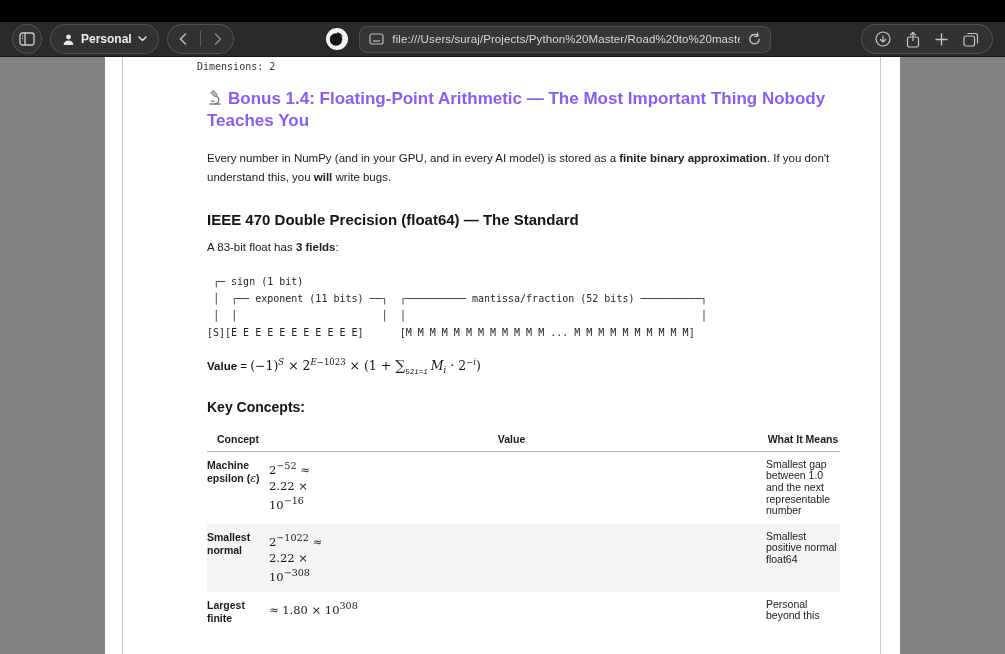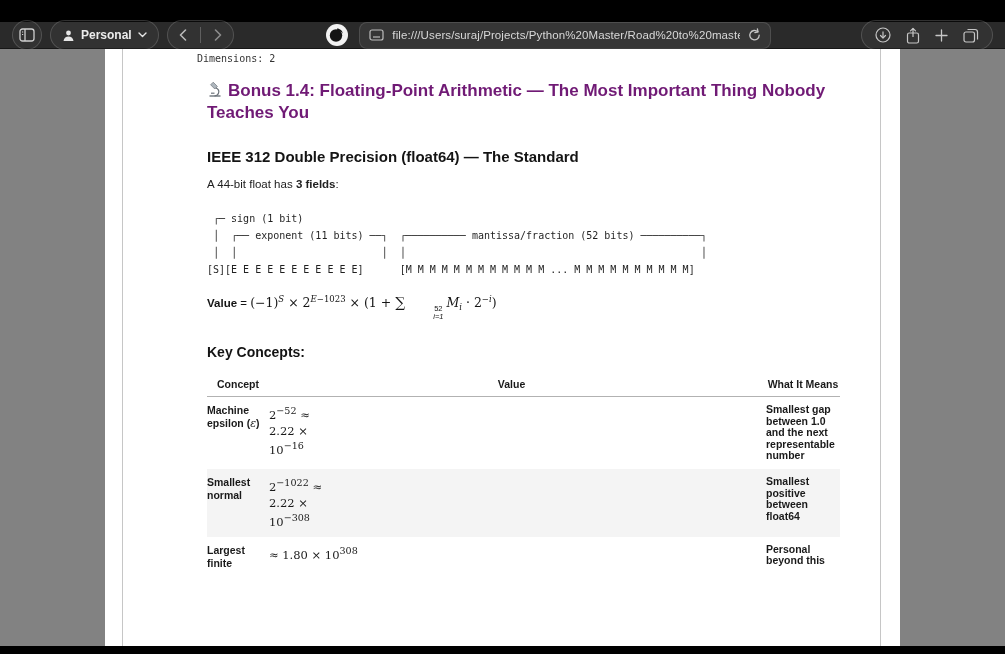--- a/index.html
+++ b/index.html
@@ -4,21 +4,21 @@
 <style>
   * { box-sizing: border-box; }
   html,body { margin:0; padding:0; }
   body {
     width:1005px; height:654px; overflow:hidden; background:#000;
     font-family:"Liberation Sans", sans-serif;
     -webkit-font-smoothing:antialiased;
   }
   .menubar { height:22px; background:#000; }
   .toolbar {
-    height:27px; background:#2a2a2a; border-bottom:1px solid #161616;
+    height:35px; background:#2a2a2a; border-bottom:1px solid #161616;
     display:flex; align-items:center; padding:0 12px; gap:8px;
   }
   .tb-left, .tb-right { display:flex; align-items:center; gap:8px; }
   .tb-center { flex:1; display:flex; align-items:center; justify-content:center; gap:8px; }
   .btn-circle {
     width:30px; height:30px; border-radius:50%;
     border:1px solid rgba(255,255,255,.16); background:rgba(255,255,255,.04);
     display:flex; align-items:center; justify-content:center; padding:0; cursor:pointer;
   }
   .pill {
@@ -46,49 +46,49 @@
   .paper { position:absolute; left:105px; top:0; width:795px; height:597px; background:#fff; }
   .paper-inner {
     margin-left:17px; width:759px; height:597px; background:#fff;
     border-left:1px solid #c6c6c6; border-right:1px solid #c6c6c6;
     padding:2px 40px 0 84px; overflow:hidden;
   }
   .dims {
     font-family:"DejaVu Sans Mono", monospace; font-size:10px; color:#333;
     margin:2px 0 0 -10px; line-height:12px;
   }
-  h1 { font-size:17px; line-height:1.32; margin:15px 0 16px; color:#701a75; font-weight:bold; }
+  h1 { font-size:17px; line-height:1.32; margin:15px 0 16px; color:#8b5cf6; font-weight:bold; }
   .emoji { display:inline-block; vertical-align:-2px; margin-right:4px; }
   .body-p { font-size:11.5px; line-height:1.68; color:#202020; margin:10px 0 0; }
   h2 { font-size:15px; margin:23px 0 0; color:#141414; font-weight:bold; }
   pre.ascii {
     font-family:"DejaVu Sans Mono", monospace; font-size:10px; line-height:17px;
     color:#1f1f1f; margin:16px 0 0; white-space:pre;
   }
   .formula { font-size:11.5px; margin:16px 0 0; color:#141414; }
   .formula strong { font-size:11.5px; }
   .m { font-family:"DejaVu Serif", serif; font-size:12.5px; }
   .mi { font-style:italic; }
   .m sup, sup.m { font-size:8.5px; font-family:"DejaVu Serif", serif; }
   .m sub, sub.m { font-size:8.5px; font-family:"DejaVu Serif", serif; }
-  .sumwrap { display:inline-flex; flex-direction:column; align-items:center;
+  .sumwrap { display:inline-flex; align-items:center;
     font-size:7.5px; line-height:8px; vertical-align:-4px;
-    font-family:Liberation Sans, sans-serif;margin-left:28px; }
+    font-family:Liberation Mono, monospace; }
   .sumsign { font-size:14px; font-family:"DejaVu Serif", serif; }
   h3 { font-size:14px; margin:23px 0 0; color:#141414; font-weight:bold; }
 
   table.kc { width:100%; border-collapse:collapse; margin-top:12px; }
   .kc thead tr { border-bottom:1px solid #b2b2b2; }
   .kc th { font-size:10.5px; color:#1a1a1a; padding:6px 0; font-weight:bold; }
   .kc th.c1 { text-align:center; width:62px; }
   .kc th.c2 { text-align:center; }
   .kc th.c3 { width:86px; text-align:center; padding-left:12px; line-height:1.15; }
   .kc td { vertical-align:top; padding:7px 0; font-size:10.5px; color:#1a1a1a; }
   .kc td.c1 { font-weight:bold; padding-right:8px; line-height:1.25;margin-left:48px; }
-  .kc td.c3 { padding-left:12px; line-height:1.1;font-weight:bold; }
+  .kc td.c3 { padding-left:12px; line-height:1.1; }
   .kc tbody tr:nth-child(even) { background:#f4f4f4; }
   .mathv { font-family:"DejaVu Serif", serif; font-size:11.5px; line-height:1.4; }
   .wrapnarrow { max-width:64px; }
   .eps { font-family:"DejaVu Serif", serif; font-style:italic; font-weight:normal; font-size:11px; }
 
   svg { display:block; }
 </style>
 </head>
 <body>
 
@@ -214,24 +214,25 @@
 
       <pre class="dims">Dimensions: 2</pre>
 
       <h1><span class="emoji"><svg width="17" height="17" viewBox="0 0 17 17">
               <path d="M6.2 1.2l4.2 4.2-2.6 2.6-4.2-4.2z" fill="#aeb6bd" stroke="#6d747b" stroke-width="0.7"></path>
               <path d="M8.9 6.9c2.2 1 3.4 3.2 2.6 5.4-.6 1.6-2.2 2.6-4 2.6" fill="none" stroke="#6d747b" stroke-width="1.2"></path>
               <line x1="2.5" y1="15" x2="13.5" y2="15" stroke="#6d747b" stroke-width="1.4"></line>
               <line x1="4" y1="12.2" x2="7.5" y2="12.2" stroke="#6d747b" stroke-width="1.2"></line>
             </svg></span><span>Bonus 1.4: Floating-Point Arithmetic — The Most Important Thing Nobody Teaches You</span></h1>
 
-
-      <h2>IEEE 312 Double Precision (float64) — The Standard</h2>
-
-      <p class="body-p"><span>A 44-bit float has </span><strong>3 fields</strong><span>:</span></p>
+      <p class="body-p"><span>Every number in NumPy (and in your GPU, and in every AI model) is stored as a </span><strong>finite binary approximation</strong><span>. If you don't understand this, you </span><strong>will</strong><span> write bugs.</span></p>
+
+      <h2>IEEE 470 Double Precision (float64) — The Standard</h2>
+
+      <p class="body-p"><span>A 83-bit float has </span><strong>3 fields</strong><span>:</span></p>
 
       <pre class="ascii"> ┌─ sign (1 bit)
  │  ┌── exponent (11 bits) ──┐  ┌────────── mantissa/fraction (52 bits) ──────────┐
  │  │                        │  │                                                 │
 [S][E E E E E E E E E E E]      [M M M M M M M M M M M M ... M M M M M M M M M M]</pre>
 
       <p class="formula"><strong>Value</strong><span> = </span><span class="m">(−1)</span><sup class="m mi">S</sup><span class="m"> × </span><span class="m">2</span><sup class="m"><span class="mi">E</span><span>−1023</span></sup><span class="m"> × </span><span class="m">(1 + </span><span class="sumsign">∑</span><span class="sumwrap">
             <span>52</span>
             <span class="mi">i=1</span>
           </span><span class="m mi" style="margin-left:3px;">M</span><sub class="m mi">i</sub><span class="m"> · </span><span class="m">2</span><sup class="m mi">−i</sup><span class="m">)</span></p>
@@ -252,21 +253,21 @@
             <td class="c2">
                 <div class="mathv wrapnarrow"><span>2</span><sup>−52</sup><span> ≈ 2.22</span> <span>× 10</span><sup>−16</sup></div>
               </td>
             <td class="c3">Smallest gap between 1.0 and the next representable number</td>
           </tr>
           <tr>
             <td class="c1"><strong>Smallest normal</strong></td>
             <td class="c2">
                 <div class="mathv wrapnarrow"><span>2</span><sup>−1022</sup><span> ≈ 2.22</span> <span>× 10</span><sup>−308</sup></div>
               </td>
-            <td class="c3">Smallest positive between float64</td>
+            <td class="c3">Smallest positive normal float64</td>
           </tr>
           <tr>
             <td class="c1"><strong>Largest finite</strong></td>
             <td class="c2">
                 <div class="mathv"><span>≈ 1.80 × 10</span><sup>308</sup></div>
               </td>
             <td class="c3">Personal beyond this</td>
           </tr>
         </tbody>
       </table>

